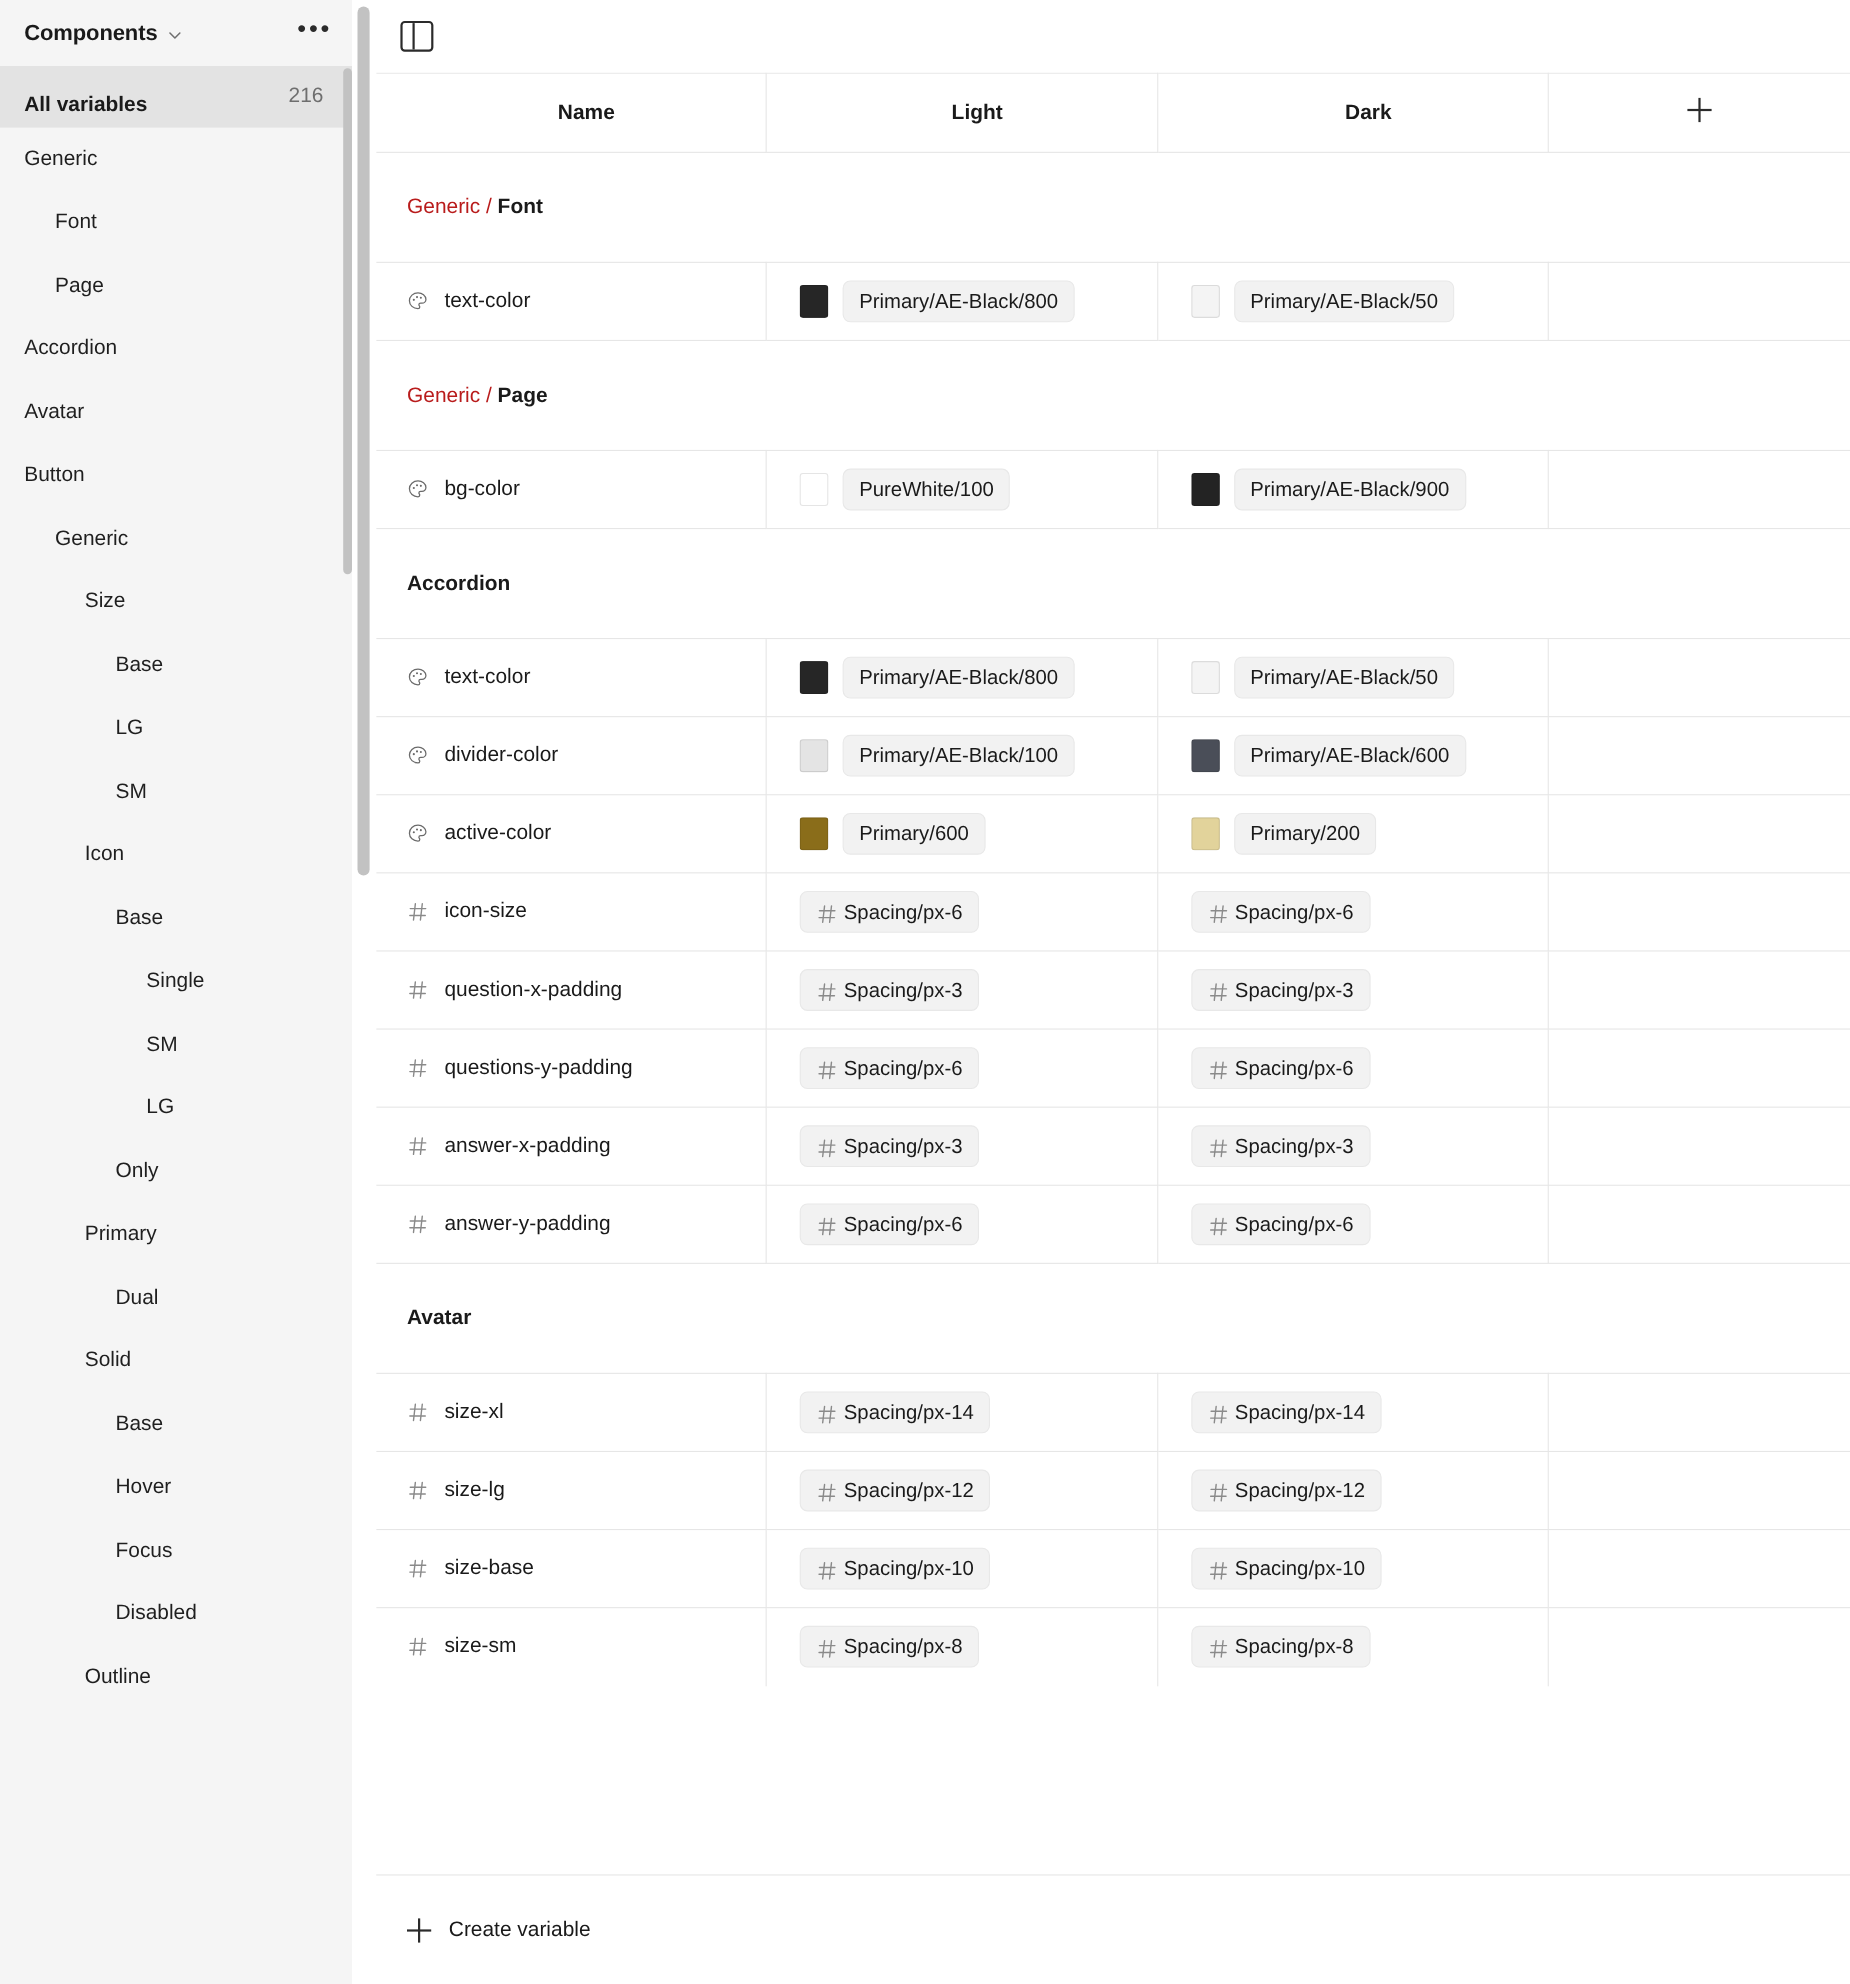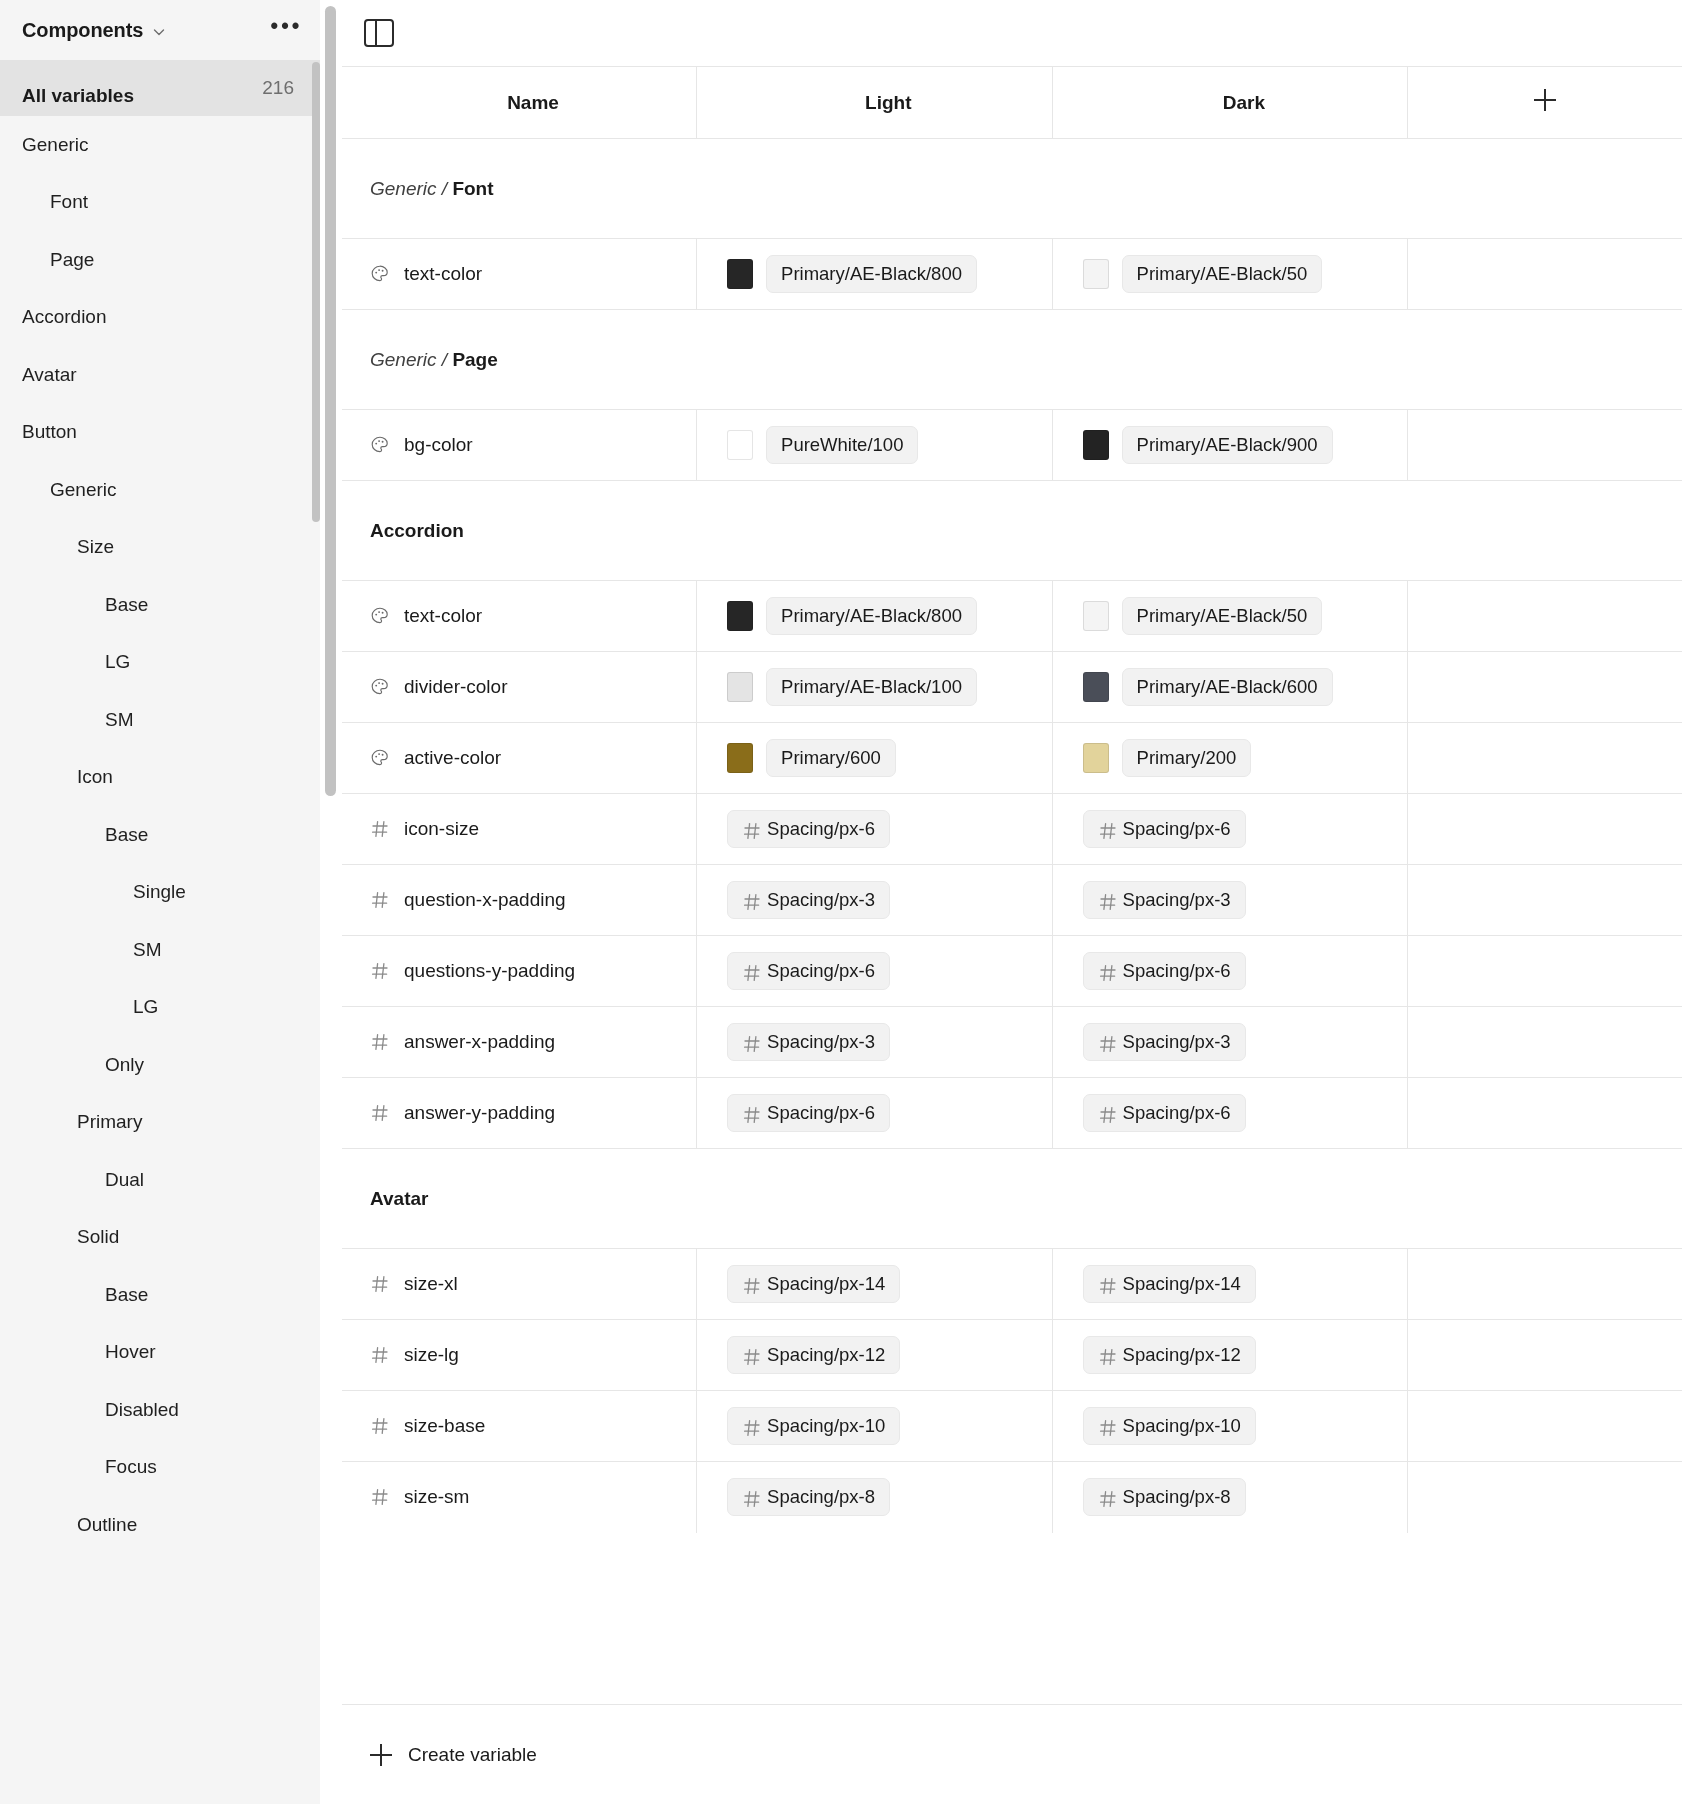--- a/index.html
+++ b/index.html
@@ -174,21 +174,21 @@
 
   tr.group-row td {
     height: 100px;
     vertical-align: middle;
     padding-left: 28px;
     border-bottom: 1px solid #e6e6e6;
     background: #fff;
   }
   tr.group-row.first td { border-top: none; }
   .grp-text { font-size: 19px; color: #1a1a1a; }
-  .grp-prefix { color: #404040; font-weight: normal; font-style: italic; }
+  .grp-prefix { color: #b91c1c; font-weight: normal; }
   .grp-leaf { font-weight: bold; color: #1a1a1a; }
 
   tr.var-row td {
     height: 71px;
     vertical-align: middle;
     border-bottom: 1px solid #e6e6e6;
     border-right: 1px solid #e6e6e6;
     background: #fff;
   }
   tr.var-row td.cell-name { padding-left: 28px; }
@@ -332,24 +332,24 @@
         <div class="sb-item ind-2">
           <span>Solid</span>
         </div>
         <div class="sb-item ind-3">
           <span>Base</span>
         </div>
         <div class="sb-item ind-3">
           <span>Hover</span>
         </div>
         <div class="sb-item ind-3">
+          <span>Focus</span>
+        </div>
+        <div class="sb-item ind-3">
           <span>Disabled</span>
-        </div>
-        <div class="sb-item ind-3">
-          <span>Focus</span>
         </div>
         <div class="sb-item ind-2">
           <span>Outline</span>
         </div>
       </div>
 
     <div class="sb-scroll"></div>
   </div>
 
   <div class="main">

